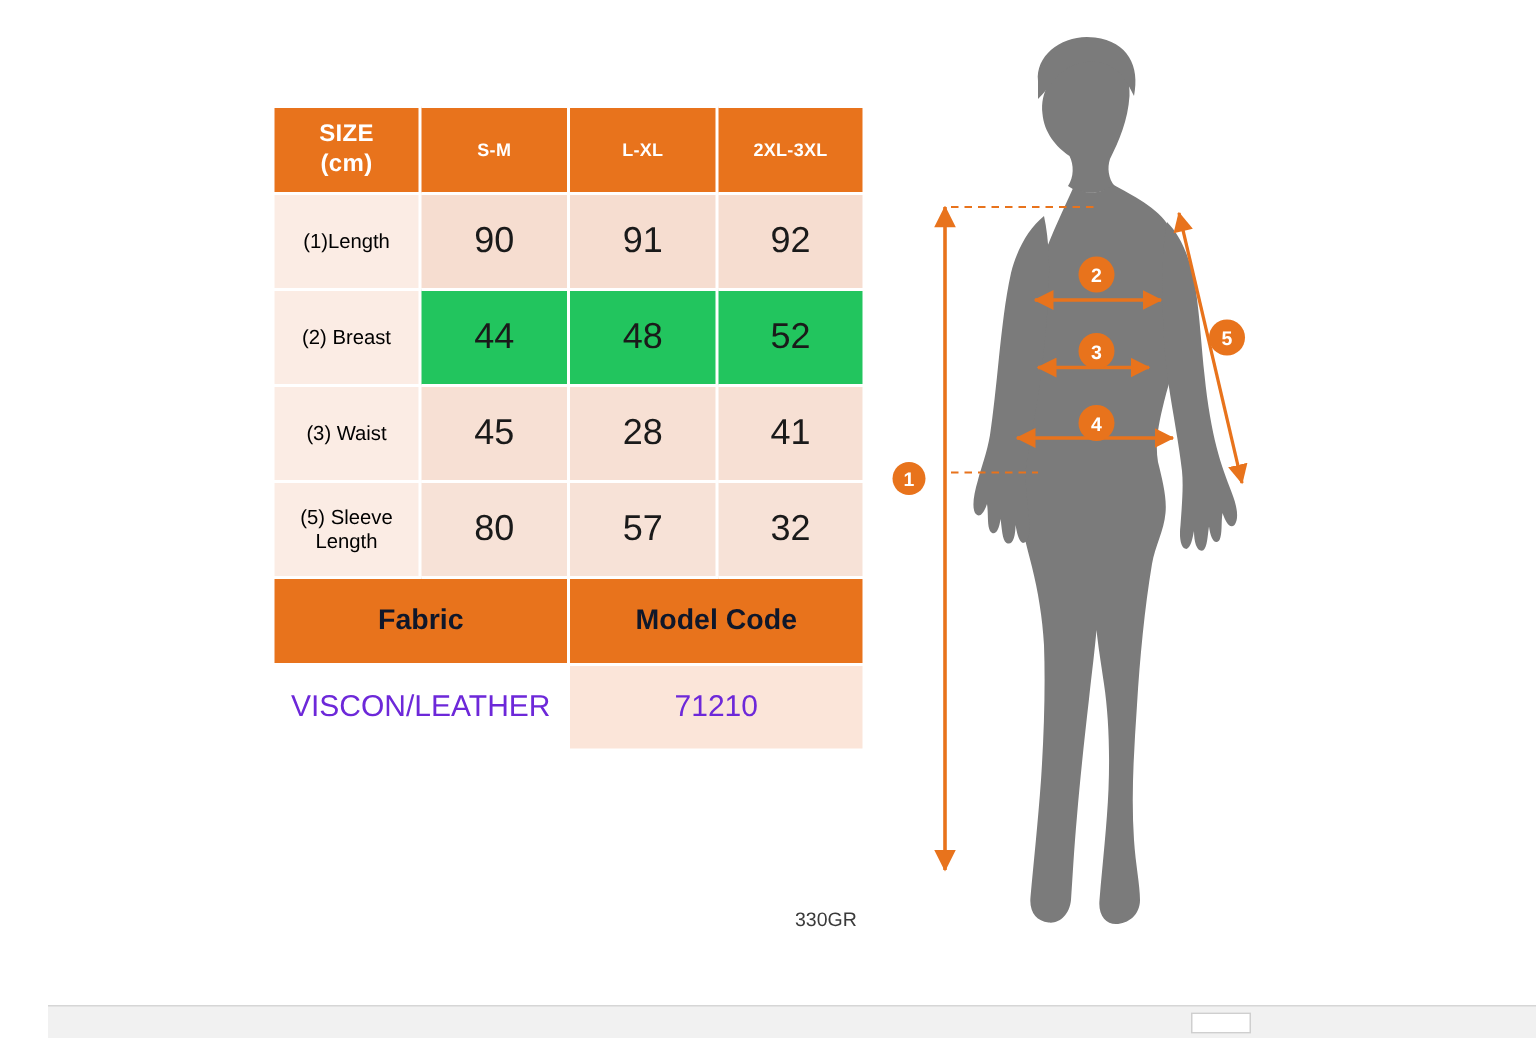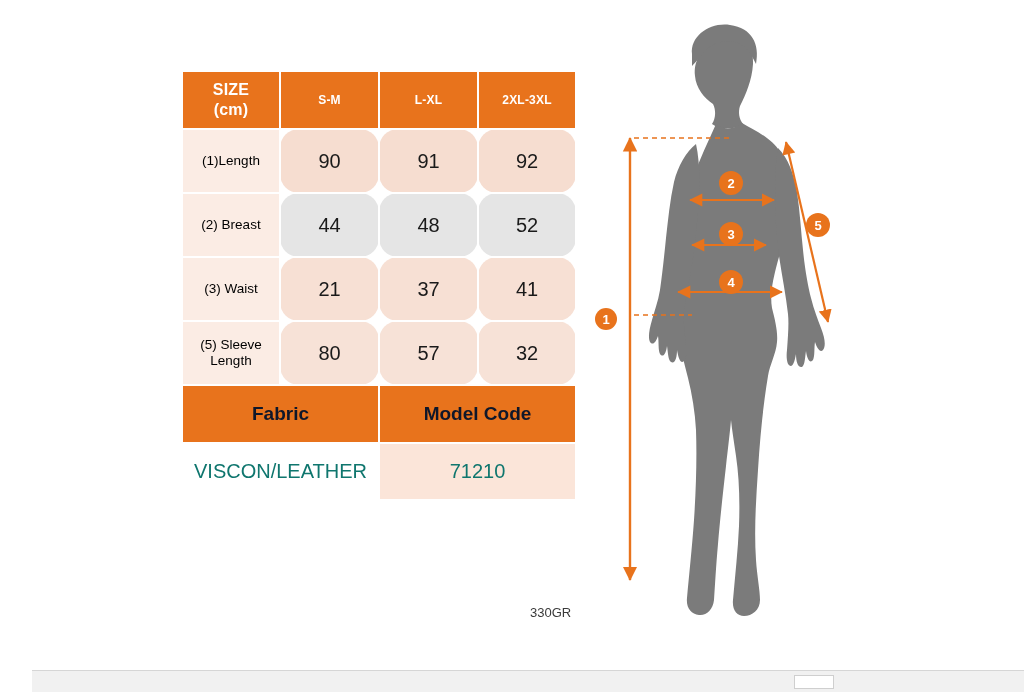--- a/index.html
+++ b/index.html
@@ -44,41 +44,40 @@
   .hdr-size { font-size: 16px; line-height: 1.25; }
   .rowlab {
     background: #fbece4;
     color: #000000;
     font-size: 13.5px;
     font-weight: normal;
     line-height: 1.2;
     width: 98px;
   }
   .val {
-    font-size: 20px;
+    font-size: 24px;
     color: #1a1a1a;
     height: 64px;
-    border-radius: 19px;
   }
   .val.shade-a { background: #f6ddd0; }
-  .val.shade-b { background: #e5e5e5; }
+  .val.shade-b { background: #22c55e; }
   .val.shade-c { background: #f7e0d4; }
   .val.shade-d { background: #fdf5f1; }
   .val.shade-e { background: #f7e2d7; }
 
   .fabric-hdr {
     background: #e8731c;
     color: #0f172a;
     font-weight: bold;
     font-size: 19px;
     height: 58px;
   }
   .fabric-val {
     font-size: 20px;
-    color: #0f766e;
+    color: #6d28d9;
     height: 57px;
   }
   .fabric-val.left { background: #ffffff; }
   .fabric-val.right { background: #fbe5d9; }
 
   #weight-label {
     position: absolute;
     left: 498px;
     top: 605px;
     font-size: 13px;
@@ -154,22 +153,22 @@
         <td class="val shade-a">92</td>
       </tr>
       <tr>
         <td class="rowlab">(2) Breast</td>
         <td class="val shade-b">44</td>
         <td class="val shade-b">48</td>
         <td class="val shade-b">52</td>
       </tr>
       <tr>
         <td class="rowlab">(3) Waist</td>
-        <td class="val shade-c">21</td>
-        <td class="val shade-c">37</td>
+        <td class="val shade-c">45</td>
+        <td class="val shade-c">28</td>
         <td class="val shade-c">41</td>
       </tr>
       <tr>
         <td class="rowlab">
           <div>(5) Sleeve</div>
           <div>Length</div>
         </td>
         <td class="val shade-e">80</td>
         <td class="val shade-e">57</td>
         <td class="val shade-e">32</td>

